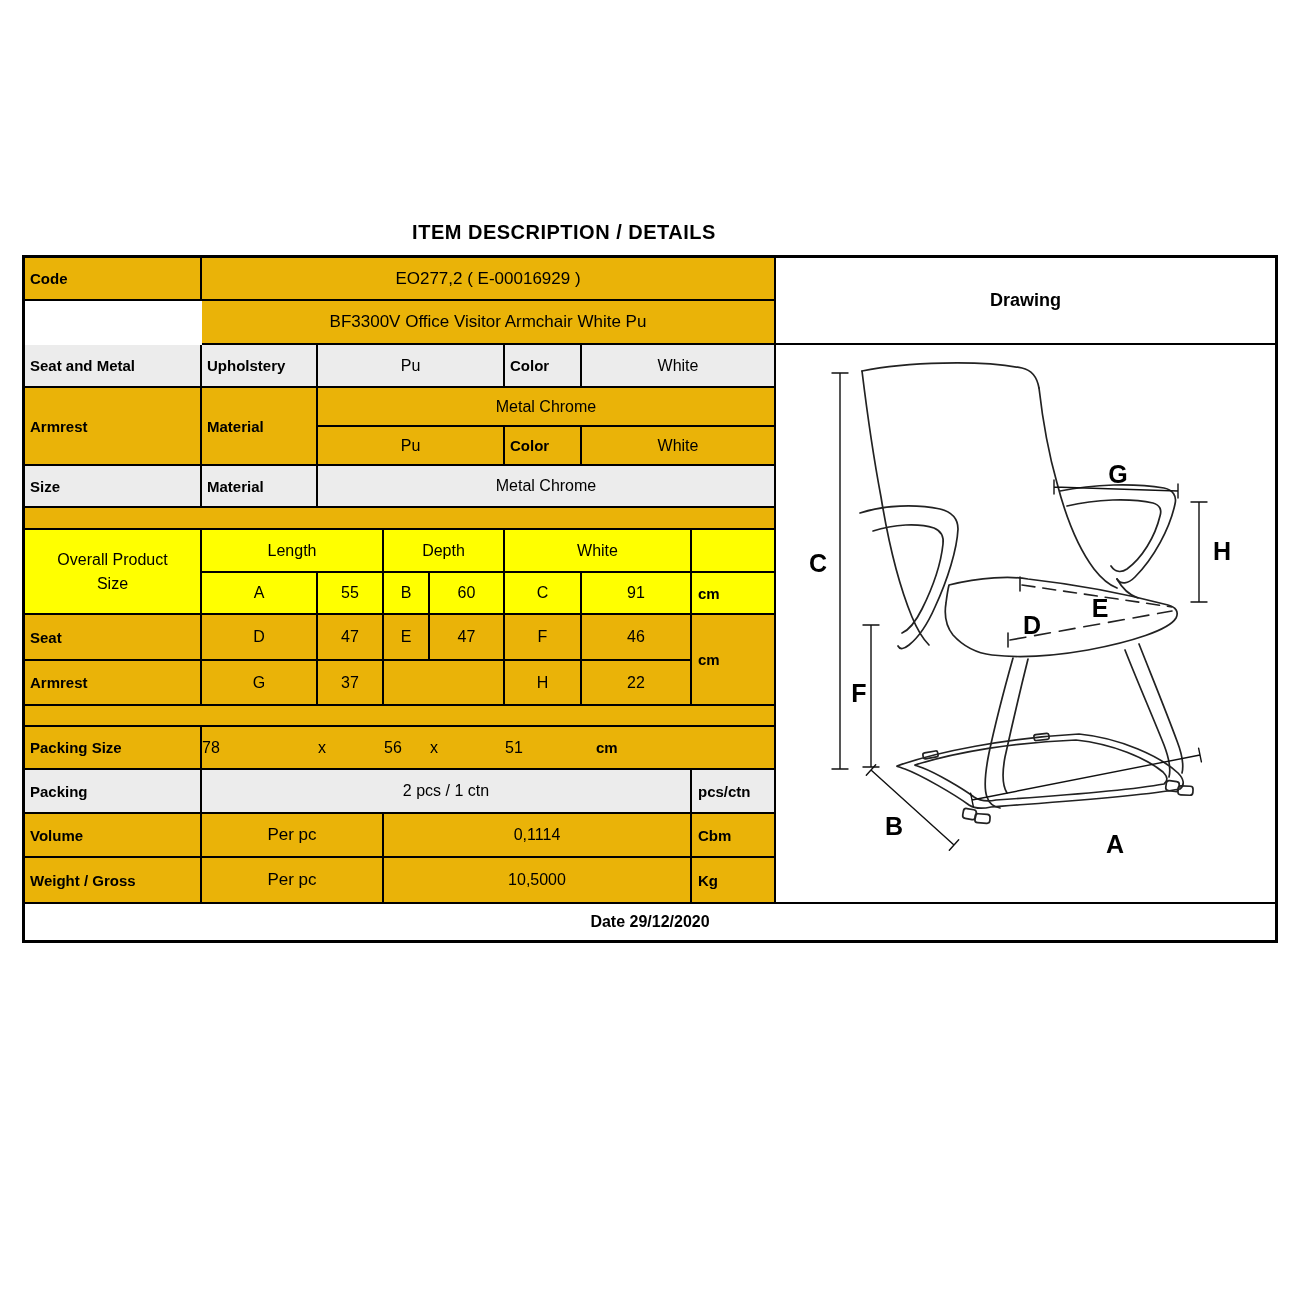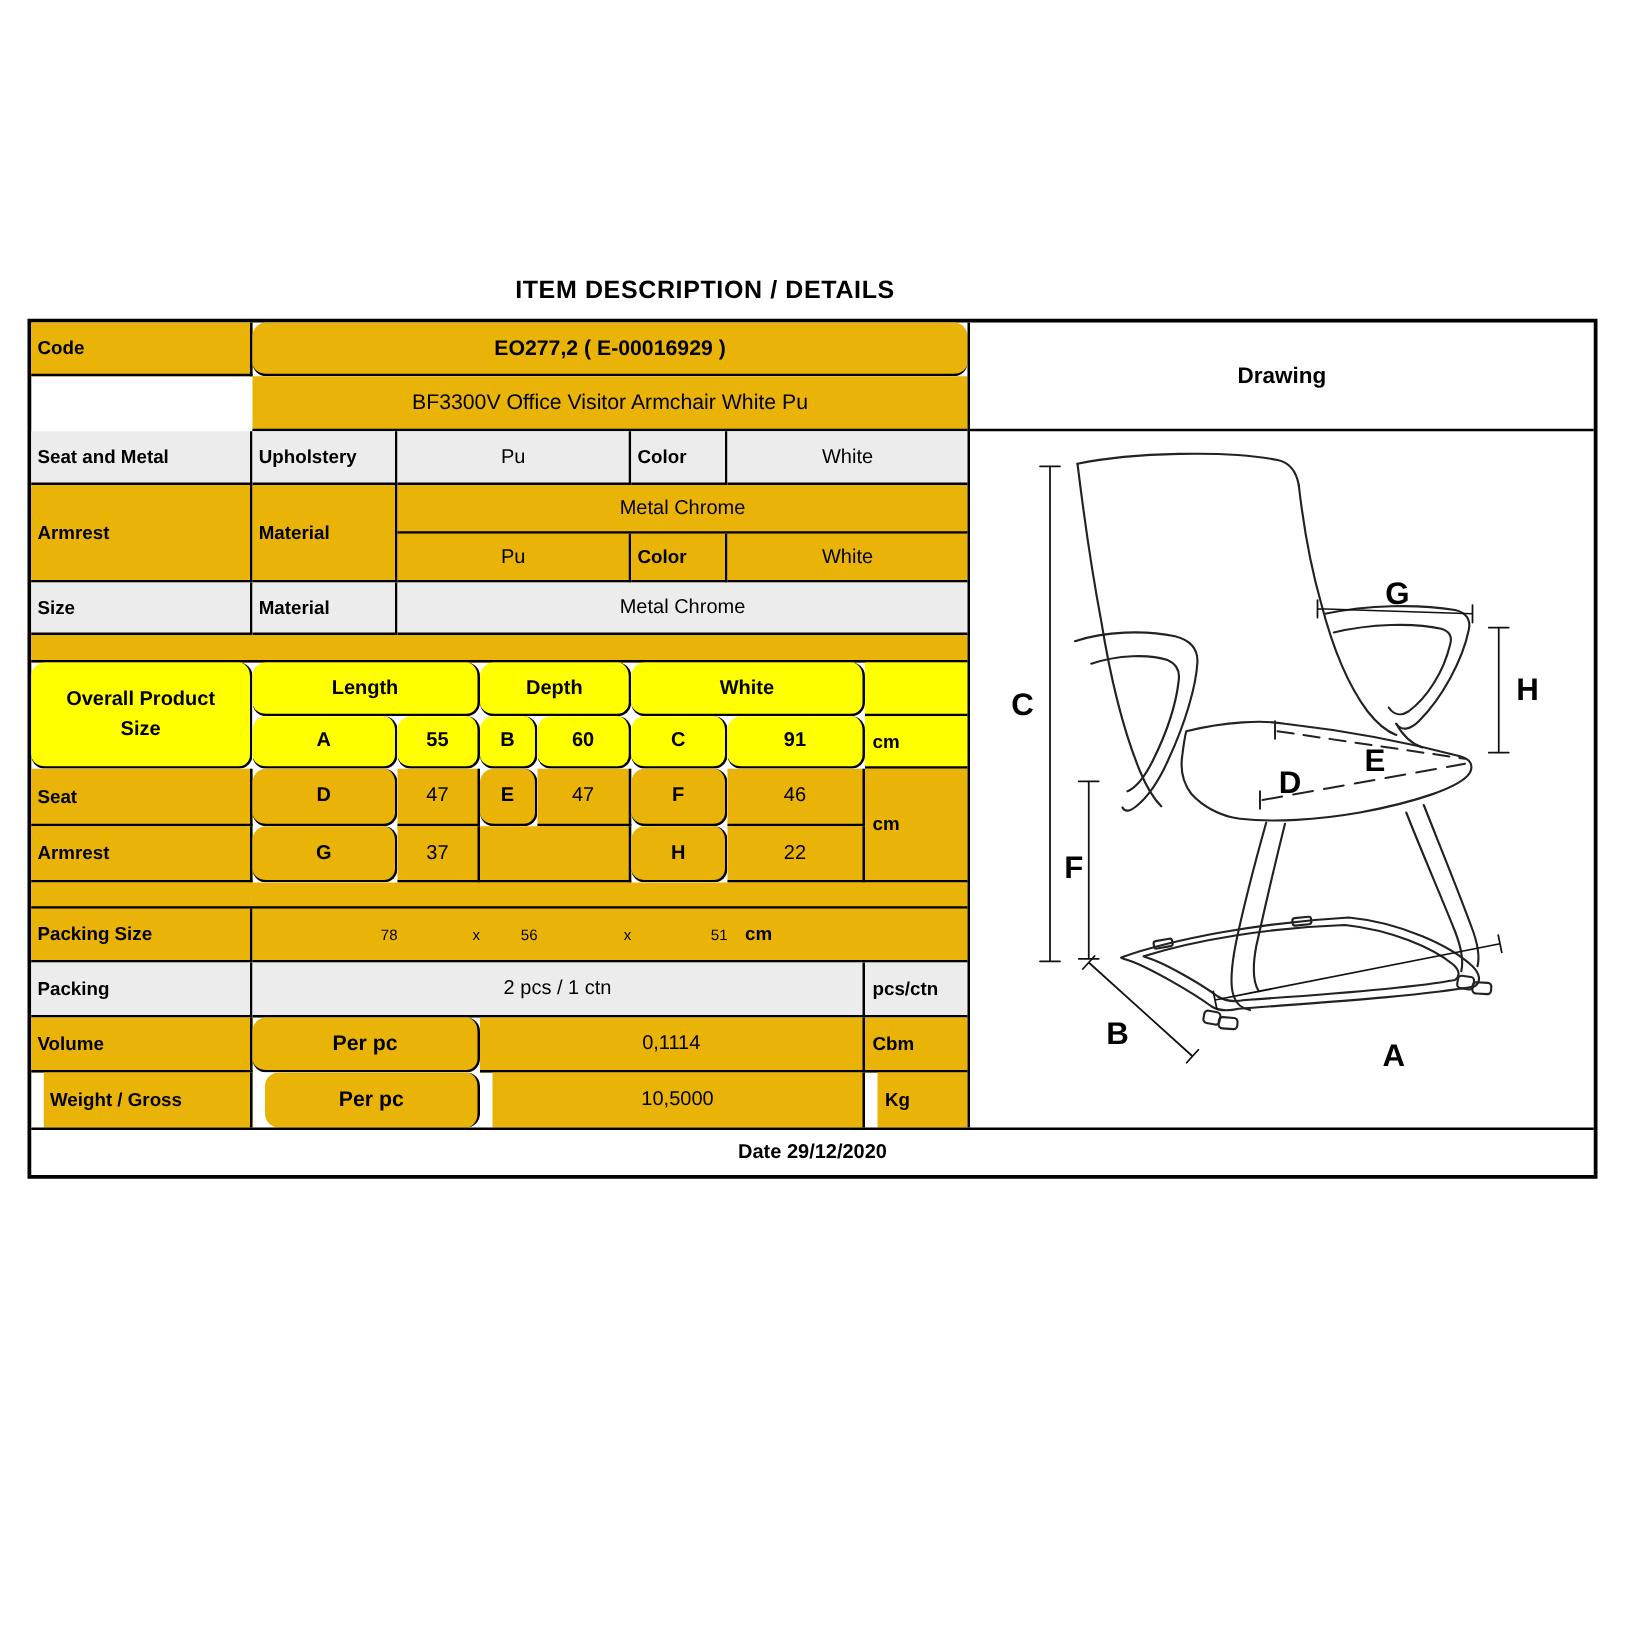--- a/index.html
+++ b/index.html
@@ -23,34 +23,34 @@
     grid-template-columns:177px 116px 66px 46px 75px 77px 110px 82px;
     grid-template-rows:43px 44px 43px 39px 39px 42px 22px 43px 42px 46px 45px 21px 43px 44px 44px 44px;
   }
   .c {
     box-sizing:border-box;
     border-right:2px solid #000; border-bottom:2px solid #000;
     display:flex; align-items:center; justify-content:center;
     font-size:16px; background:#eab308; overflow:hidden;
   }
   .nr { border-right:none; }
-  .nb { border-bottom:none;margin-left:10px; }
+  .nb { border-bottom:none; }
   .bl { font-weight:bold; font-size:15px; justify-content:flex-start; padding-left:5px; text-align:left; }
-  .cb { font-weight:bold;border-radius:11px; }
+  .cb { font-weight:normal; }
   .big { font-size:17px; }
   .grey { background:#ececec; }
   .yellow { background:#ffff00; }
   .wrap2 { text-align:center; padding-left:20px; padding-right:20px; justify-content:center; line-height:1.45; }
   .unitl { font-weight:bold; font-size:15px; justify-content:flex-start; padding-left:6px; }
   .psgrid {
     display:grid; width:100%; height:100%;
     grid-template-columns:116px 66px 46px 75px 77px 110px 80px;
     align-items:center;
   }
-  .psgrid > div { text-align:right; font-size:12px; }
+  .psgrid > div { text-align:left; font-size:16px; }
   .psgrid .pu { text-align:left; padding-left:14px; font-weight:bold; font-size:15px; }
   .draw-col { flex:1 1 auto; display:flex; flex-direction:column; border-left:2px solid #000; box-sizing:border-box; }
   .draw-head {
     height:87px; flex:0 0 87px; box-sizing:border-box; border-bottom:2px solid #000;
     display:flex; align-items:center; justify-content:center;
     font-weight:bold; font-size:18px;
   }
   .draw-area { flex:1 1 auto; position:relative; }
   .date-row {
     height:38px; flex:0 0 38px; box-sizing:border-box; border-top:2px solid #000;

